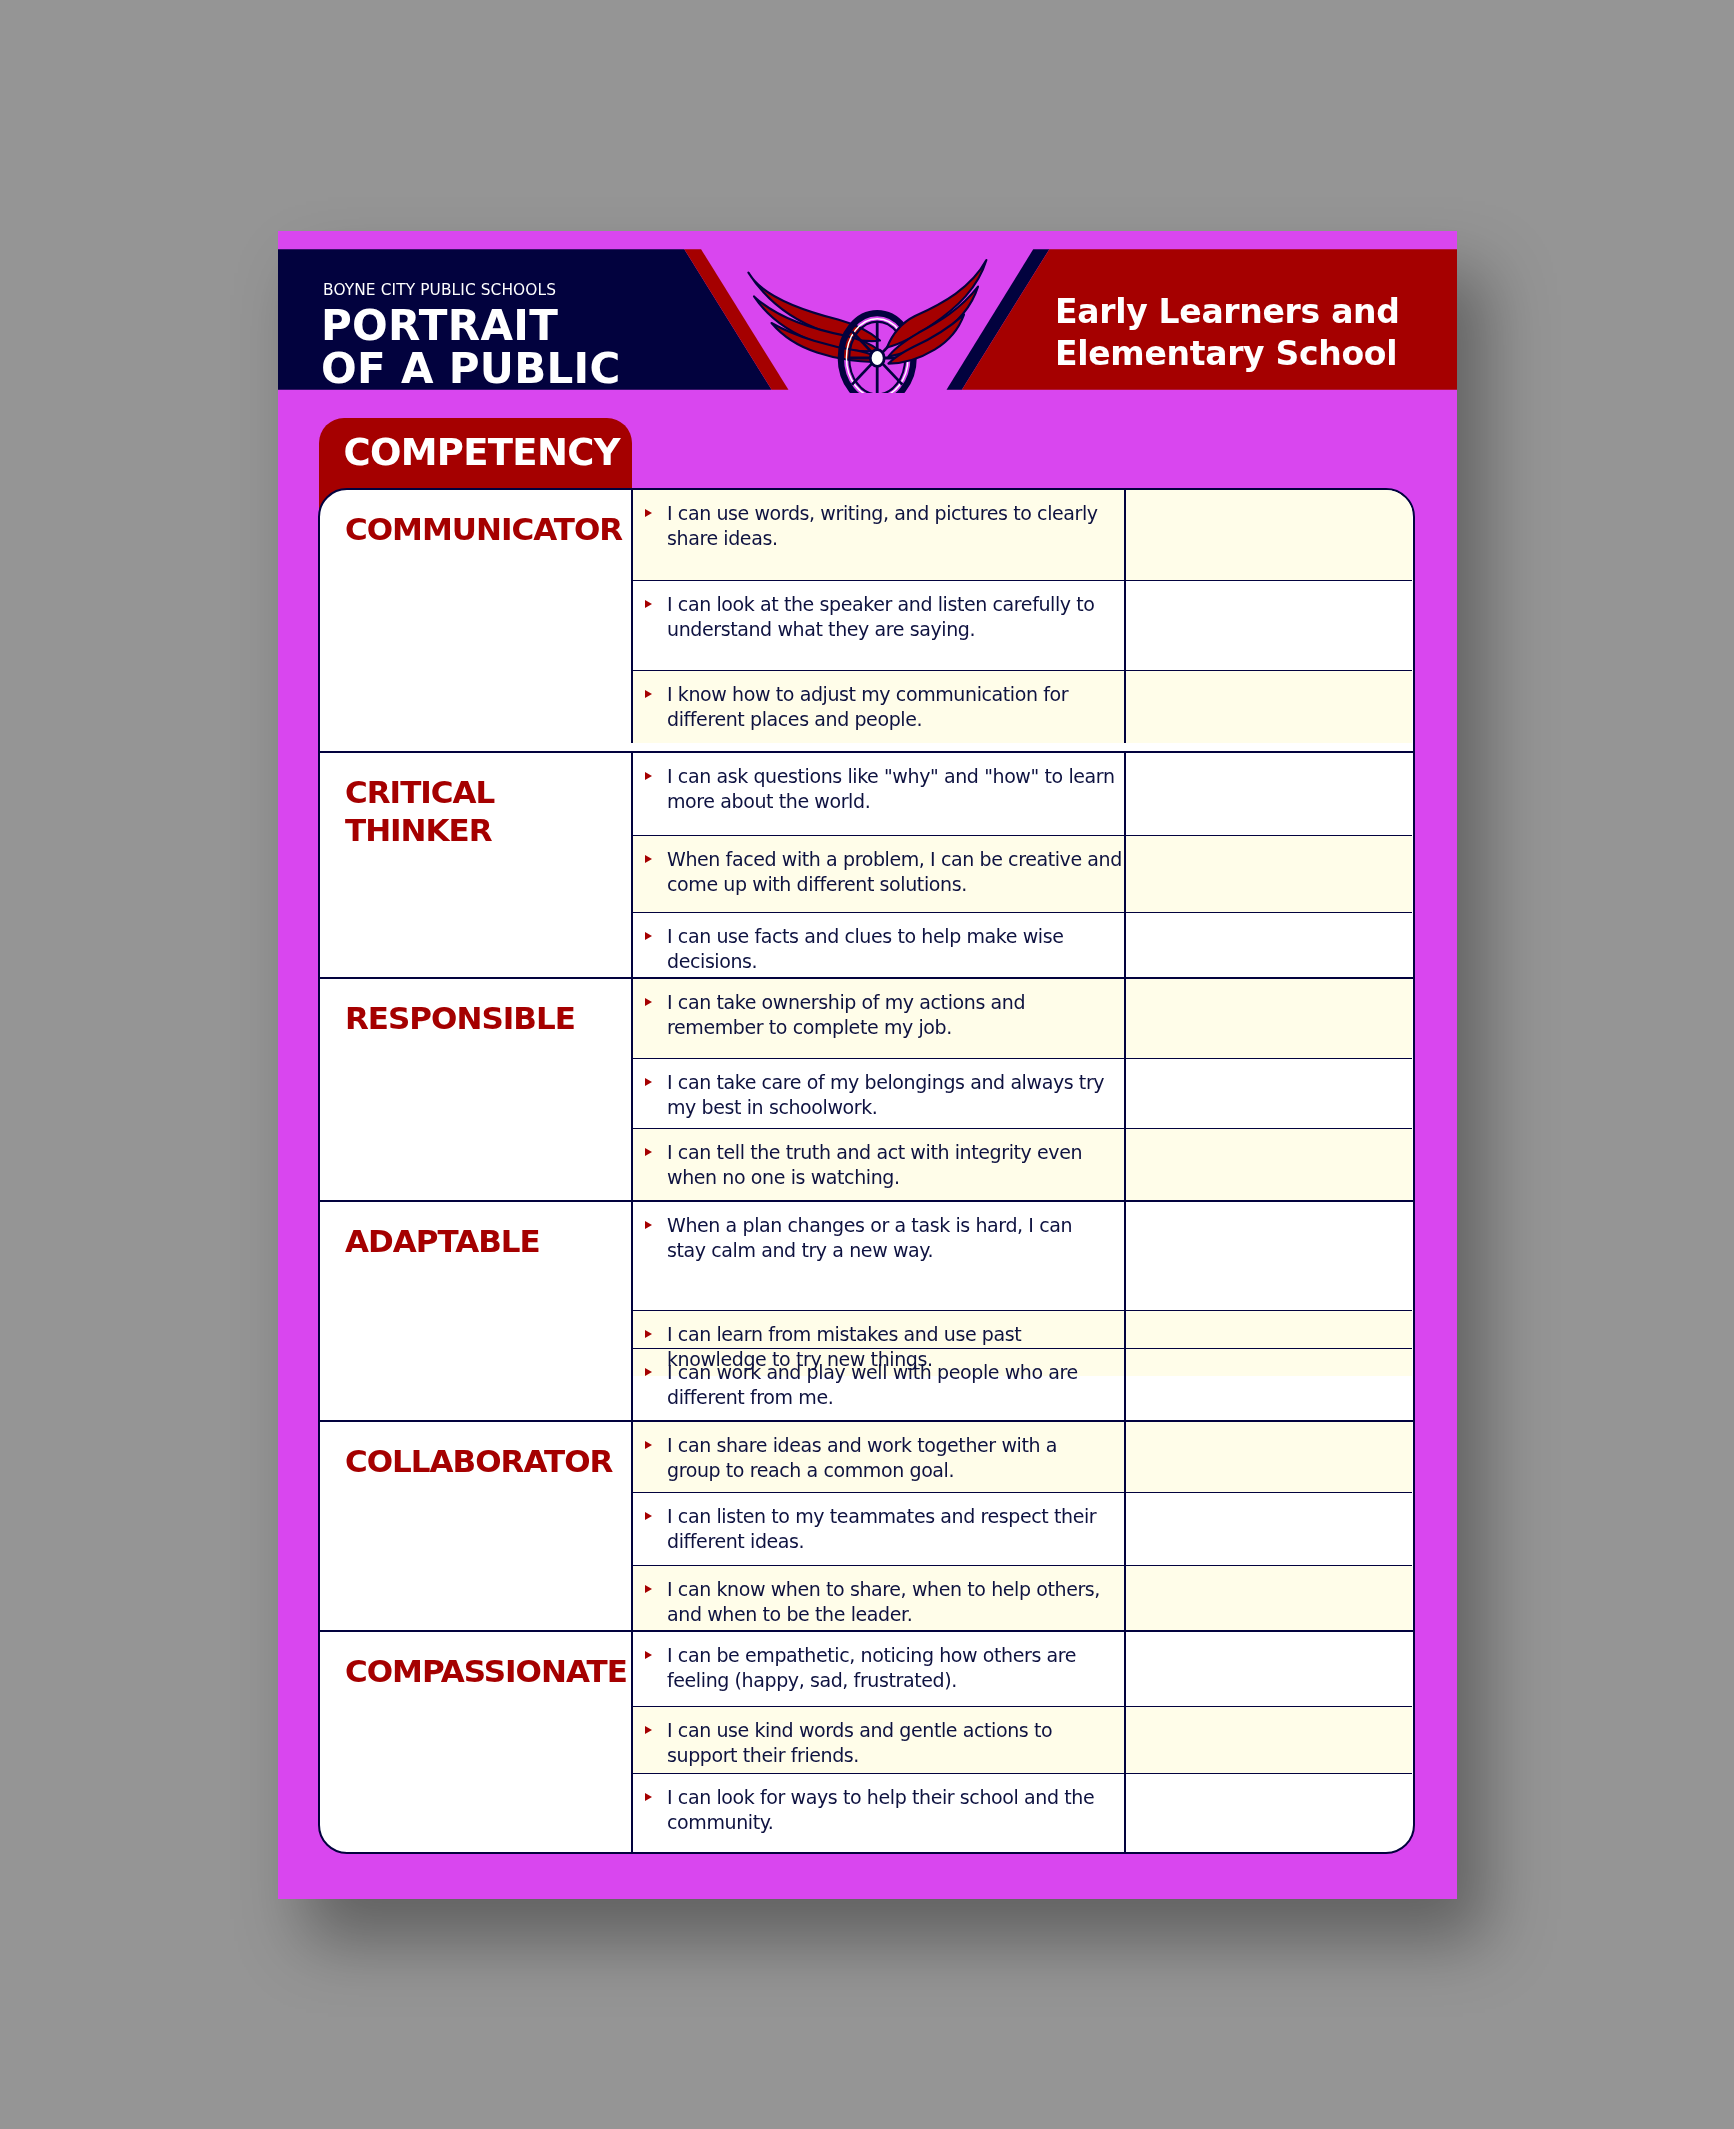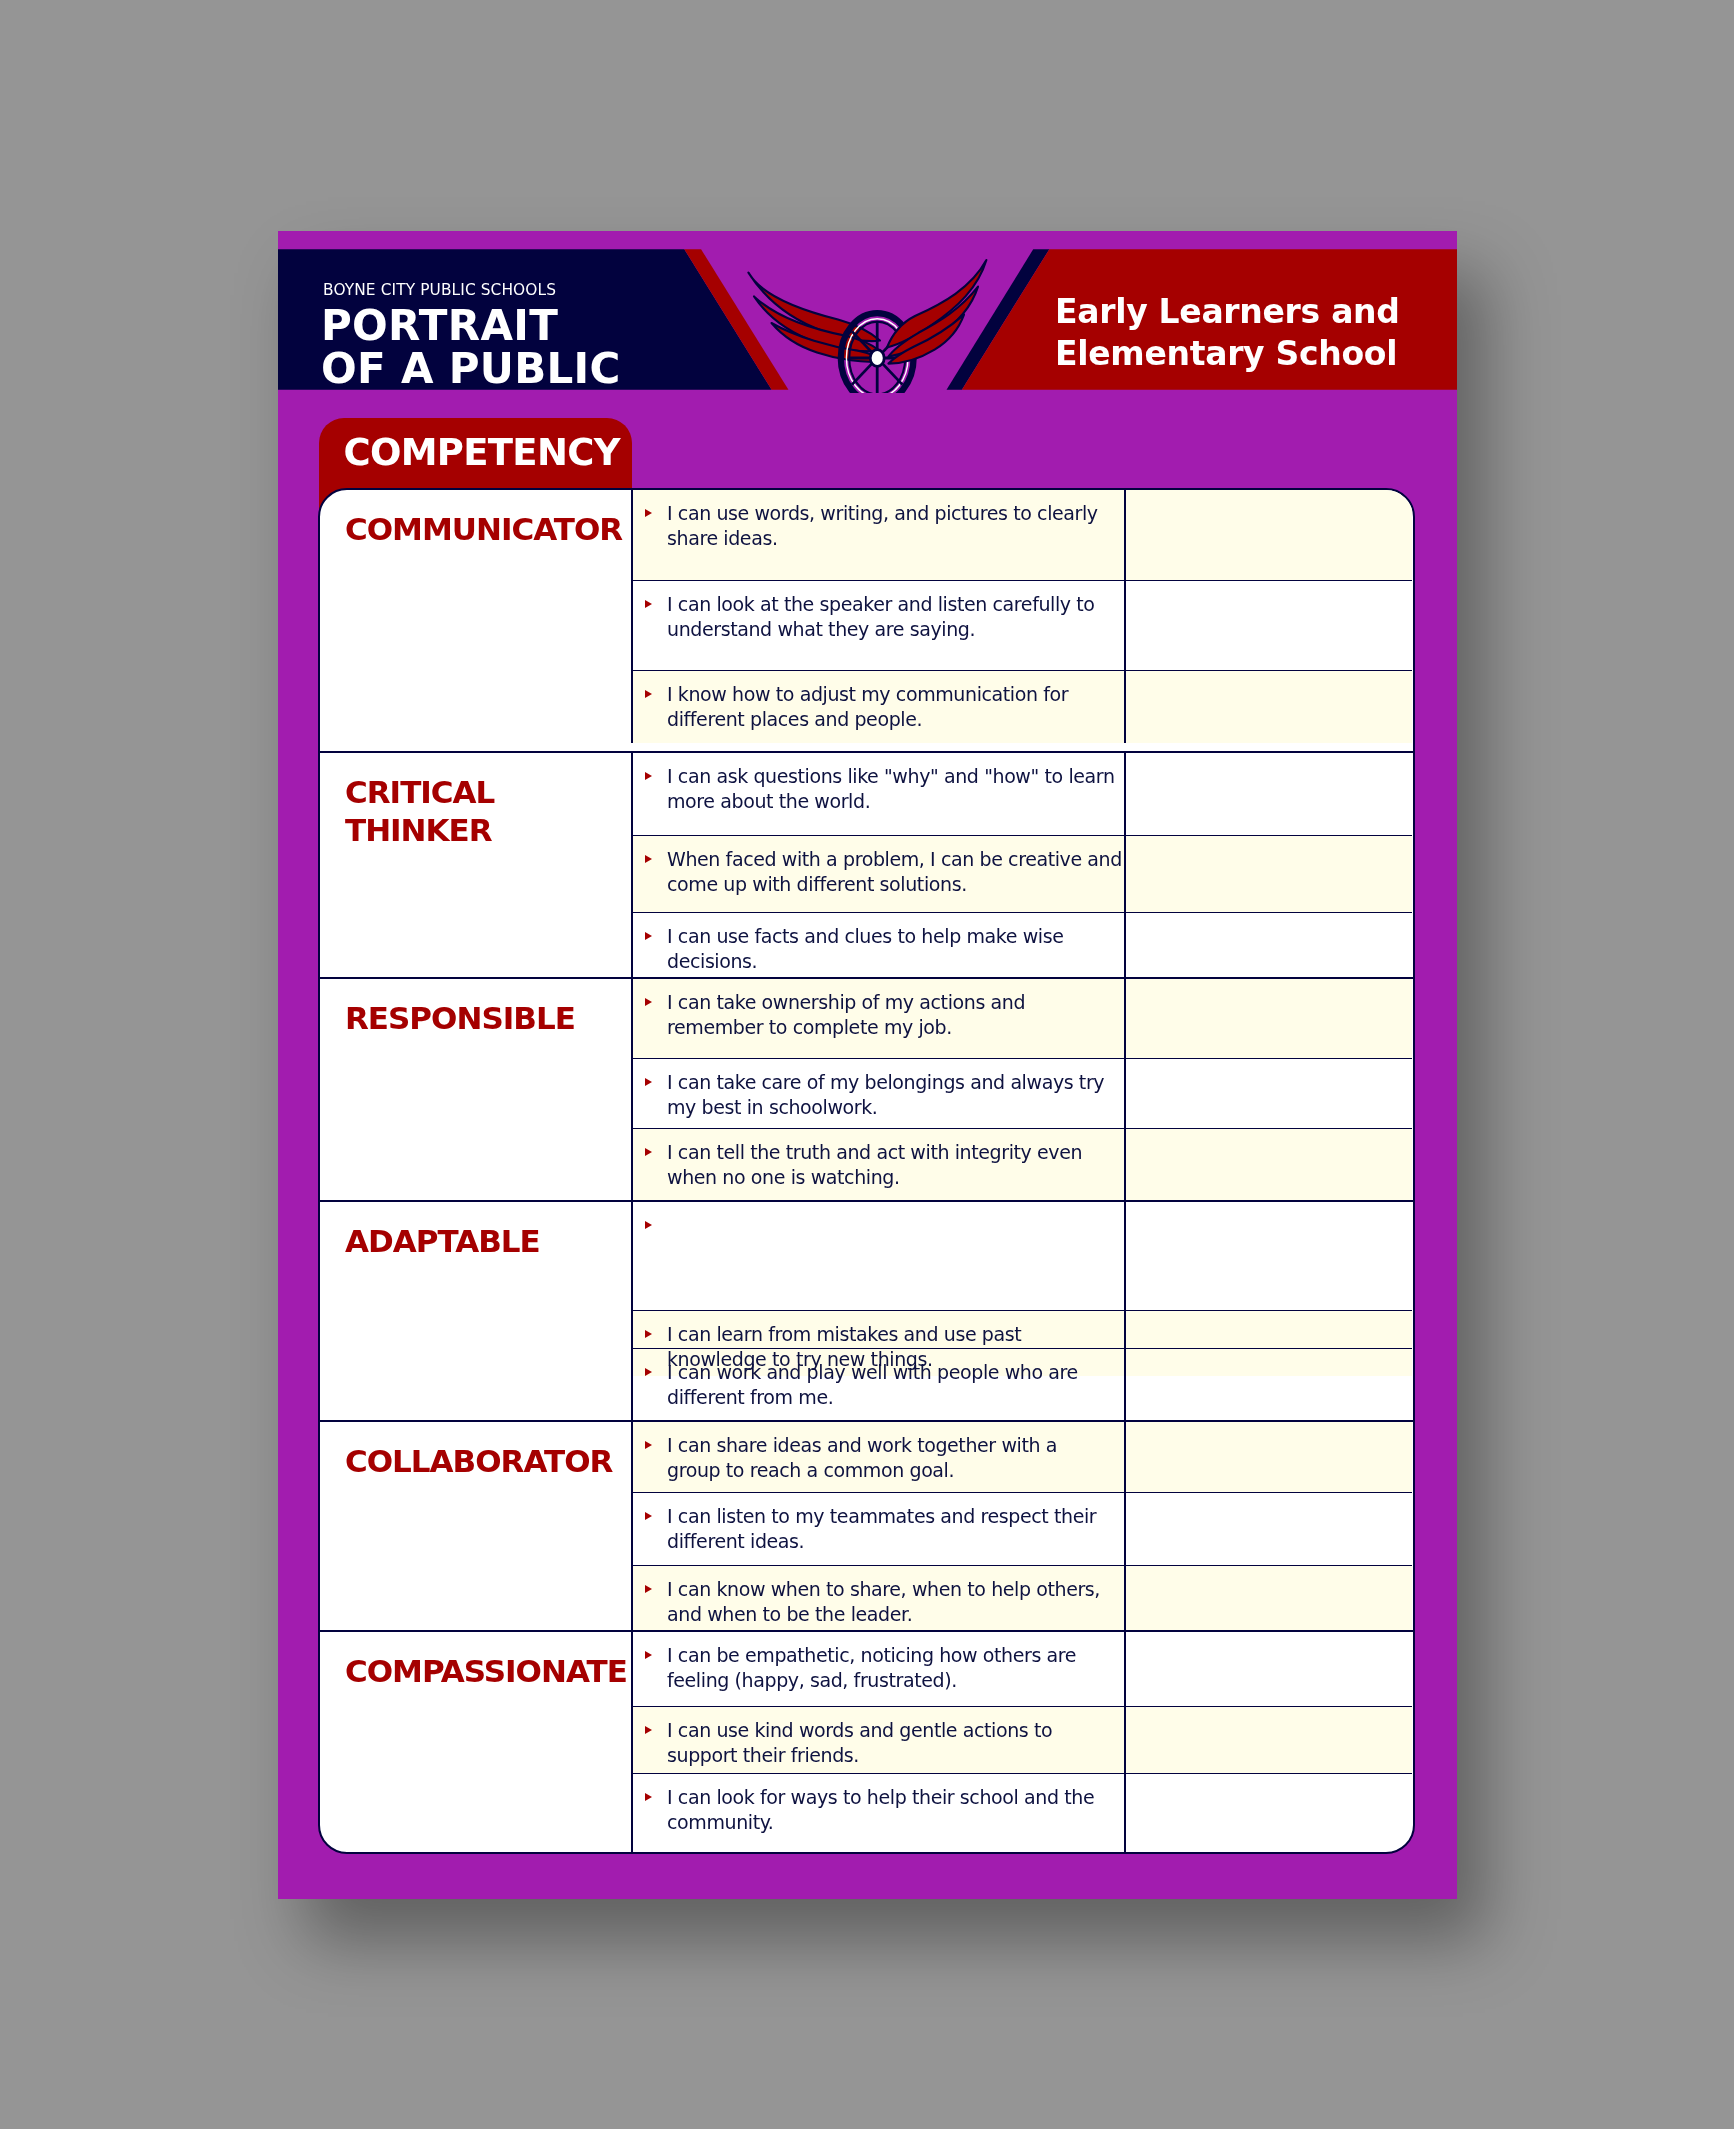--- a/index.html
+++ b/index.html
@@ -5,21 +5,21 @@
   html, body { margin: 0; padding: 0; }
   body {
     width: 1735px; height: 2129px;
     background: #959595;
     position: relative; overflow: hidden;
     font-family: "DejaVu Sans", sans-serif;
   }
   .page {
     position: absolute; left: 278px; top: 231px;
     width: 1179px; height: 1668px;
-    background: #a21caf;
+    background: #d946ef;
     box-shadow: 28px 42px 63px rgba(0,0,0,0.35);
   }
   
   .hdr { position: absolute; left: 0; top: 18px; width: 1179px; height: 141px; }
   .hdr svg.bands { position: absolute; left: 0; top: 0; }
   .hdr-school {
     position: absolute; left: 45px; top: 32px;
     color: #fff; font-size: 15.4px; letter-spacing: 0.1px;
     font-family: "DejaVu Sans", sans-serif; white-space: nowrap;
   }
@@ -209,20 +209,21 @@
         <div class="check-cell"></div>
       </div>
       <div class="gcol-line"></div>
         <div class="gcol-line2"></div>
     </div>
 
     <div class="group" style="top:710px;height:220px;">
       <div class="glabel">ADAPTABLE</div>
       <div class="row" style="top:0;height:80px;">
         <span class="bullet"></span>
+        <div class="rtext">When a plan changes or a task is hard, I can stay calm and try a new way.</div>
         <div class="check-cell"></div>
       </div>
       <div class="row cream" style="top:80px;height:66px;margin-top:28px;">
         <span class="bullet"></span>
         <div class="rtext">I can learn from mistakes and use past knowledge to try new things.</div>
         <div class="check-cell"></div>
       </div>
       <div class="row" style="top:146px;height:74px;">
         <span class="bullet"></span>
         <div class="rtext">I can work and play well with people who are different from me.</div>

